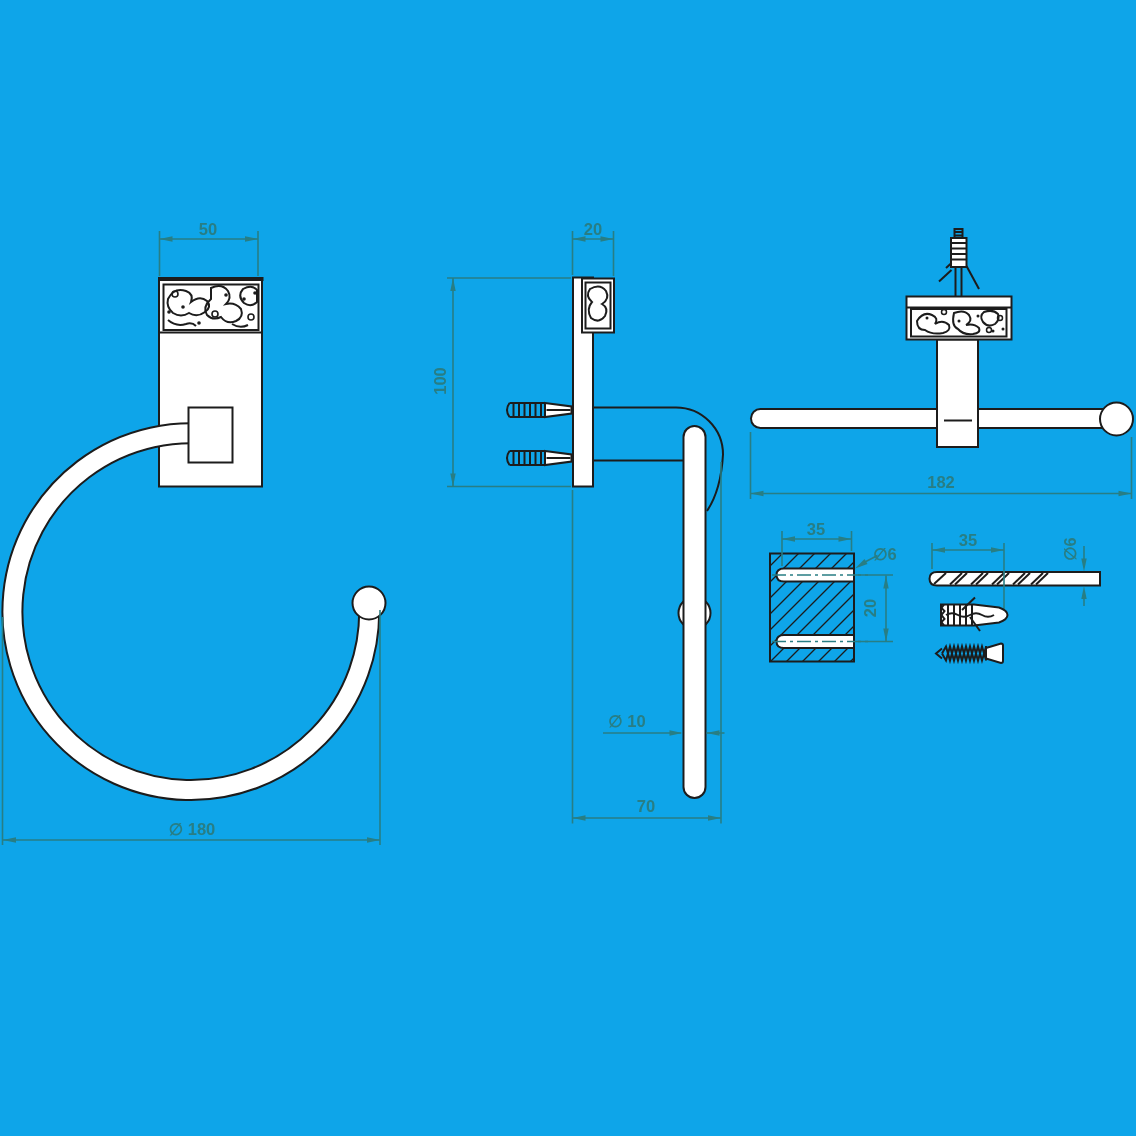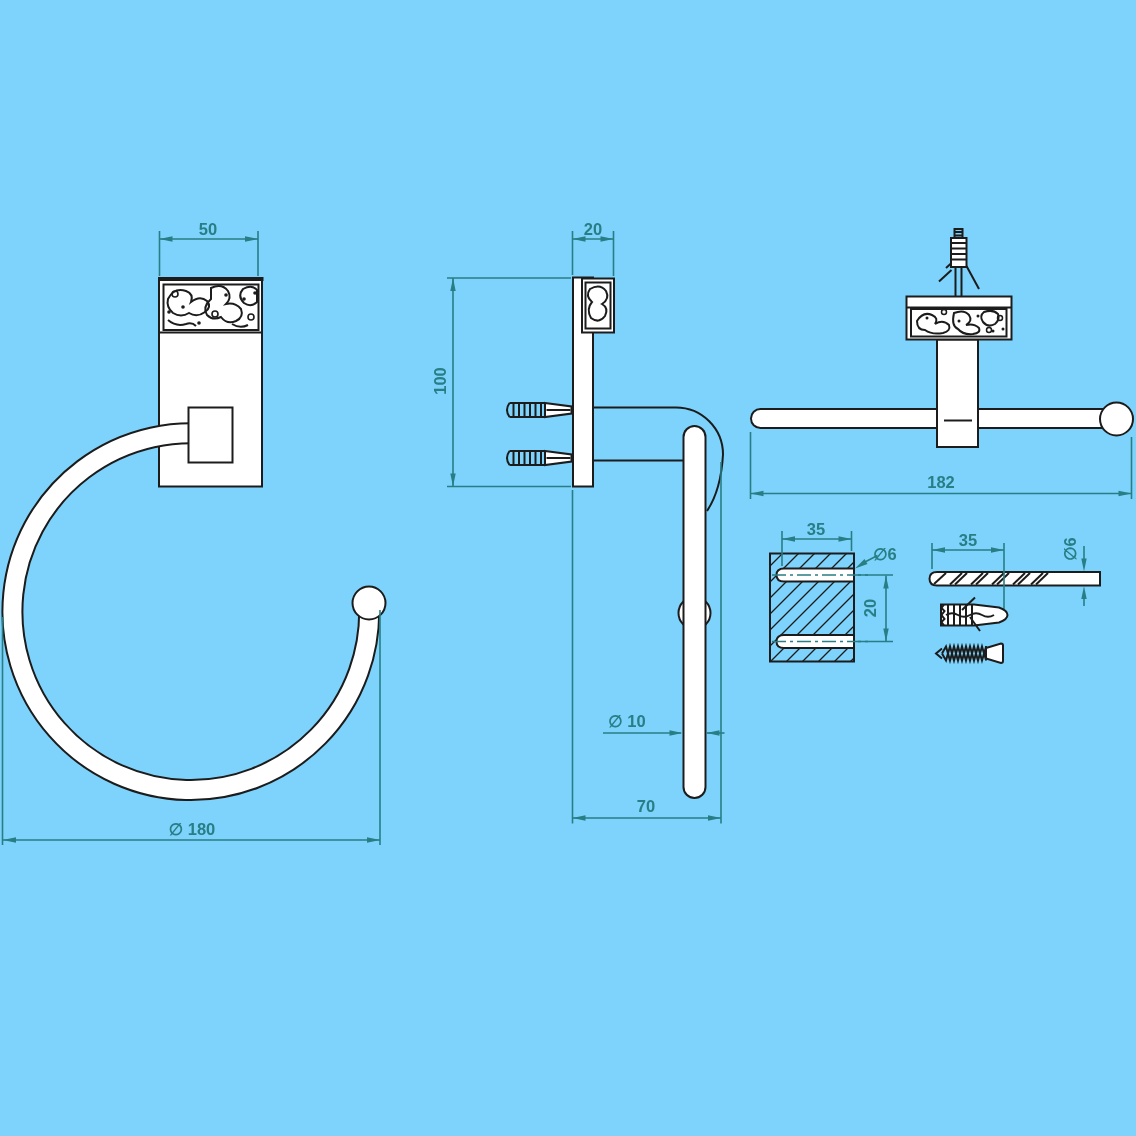--- a/index.html
+++ b/index.html
@@ -1,16 +1,16 @@
 <!DOCTYPE html>
 <html><head>
 <meta charset="utf-8">
 <style>
   html,body { margin:0; padding:0; background:#ffffff; }
-  #stage { width:1136px; height:1136px; background:#7dd3fc; position:relative; }
+  #stage { width:1136px; height:1136px; background:#0ea5e9; position:relative; }
   svg { display:block; }
   .k  { stroke:#1c1c1c; fill:none; stroke-width:2; }
   .kf { stroke:#1c1c1c; fill:#ffffff; stroke-width:2; }
   .thin { stroke-width:1.3; }
   .t  { stroke:#287e84; fill:none; stroke-width:1.6; }
   .ta { fill:#287e84; stroke:none; }
   .dim { font:bold 16.5px "Liberation Sans", sans-serif; fill:#287e84; stroke:none; }
 </style>
 </head>
 <body>

